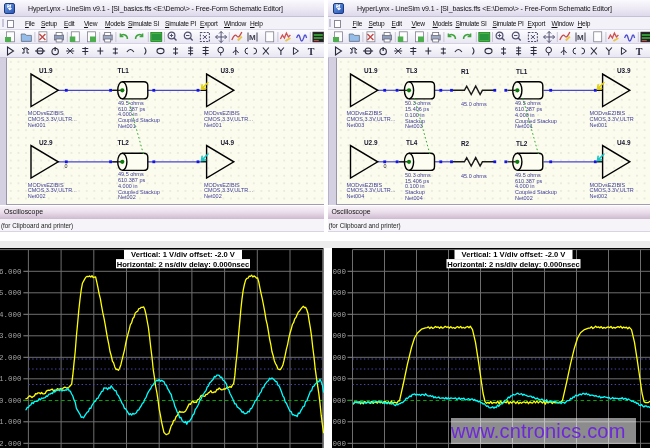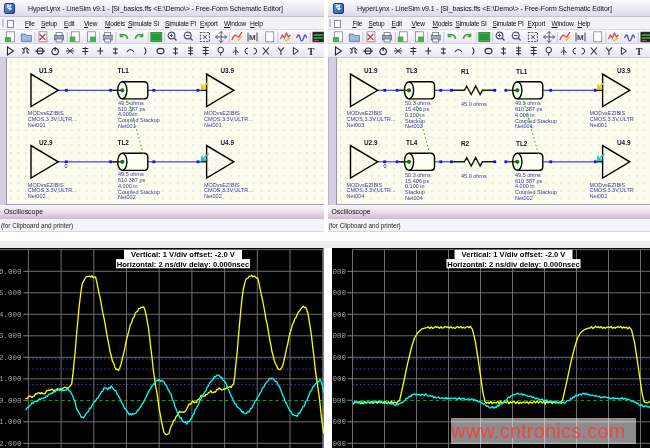--- a/index.html
+++ b/index.html
@@ -477,12 +477,12 @@
     <polyline points="353.0,404.0 354.4,401.8 355.8,402.7 357.2,402.6 358.6,401.9 360.0,403.9 361.4,402.0 362.8,403.8 364.2,401.4 365.6,402.6 367.0,402.4 368.4,402.1 369.8,403.4 371.2,401.4 372.6,403.4 374.0,402.3 375.4,402.1 376.8,403.2 378.2,401.0 379.6,402.9 381.0,402.0 382.4,403.3 383.8,401.6 385.2,401.7 386.6,403.1 388.0,401.8 389.4,403.9 390.8,400.9 392.2,403.4 393.6,402.2 395.0,402.5 396.4,403.2 397.8,400.8 399.0,400.8 403.0,383.0 407.0,363.9 411.0,347.5 414.0,338.0 417.0,333.0 421.0,329.2 425.0,327.8 426.5,327.6 427.9,326.9 429.3,328.5 430.7,327.0 432.1,328.3 433.5,327.8 434.9,326.5 436.3,327.4 437.7,326.9 439.1,328.3 440.5,326.8 441.9,328.2 443.3,327.6 444.7,326.3 446.1,327.3 447.5,326.8 448.9,328.1 450.3,326.6 451.7,328.1 453.1,327.5 454.5,328.4 455.9,327.2 457.3,326.7 458.7,327.9 460.1,326.4 461.5,328.0 462.9,327.3 464.3,328.2 465.7,327.1 467.1,326.5 468.5,327.8 469.9,326.3 472.0,329.6 475.0,342.4 478.0,361.8 480.5,379.0 482.5,393.0 484.5,401.6 486.0,403.3 487.4,402.4 488.8,403.4 490.2,401.4 491.6,403.6 493.0,402.4 494.4,402.7 495.8,403.1 497.2,401.1 498.6,404.1 500.0,401.1 501.4,402.7 502.8,402.6 504.2,401.7 505.6,402.8 507.0,400.9 508.4,403.8 509.8,401.7 511.2,403.1 512.6,401.7 514.0,401.9 515.4,403.5 516.8,401.5 518.2,403.7 519.6,402.3 521.0,403.3 522.4,402.2 523.8,402.0 525.2,402.9 526.6,401.7 528.0,403.7 529.4,401.9 530.8,402.9 532.2,403.0 533.6,401.0 535.0,403.0 536.4,401.0 537.8,403.0 539.2,401.6 540.6,401.7 542.0,403.0 543.4,401.2 544.8,404.1 546.2,401.2 547.6,403.1 549.0,402.0 550.4,401.8 551.8,403.5 553.2,402.0 554.6,402.9 556.0,402.1 557.4,402.8 558.8,402.8 560.2,402.1 562.0,400.3 566.0,382.9 570.0,364.2 574.0,347.7 577.0,338.3 580.0,332.7 584.0,329.6 588.0,328.1 589.5,328.1 590.9,326.7 592.3,328.5 593.7,327.6 595.1,326.1 596.5,327.5 597.9,326.9 599.3,327.9 600.7,326.6 602.1,328.4 603.5,327.4 604.9,328.2 606.3,327.4 607.7,326.8 609.1,327.7 610.5,326.4 611.9,328.3 613.3,327.2 614.7,328.1 616.1,327.3 617.5,326.6 618.9,327.5 620.3,326.3 621.7,328.2 623.1,327.0 624.5,327.9 625.9,327.2 627.3,328.8 628.7,327.3 631.0,329.6 634.0,342.4 637.0,361.8 639.5,379.0 641.5,393.0 643.5,401.6 645.0,402.6 646.4,402.6 647.8,402.6 649.2,401.5" fill="none" stroke="#ffff00" stroke-width="1.3" stroke-linejoin="round" stroke-linecap="round"></polyline>
     <polyline points="353.0,403.6 354.2,402.2 355.4,402.4 356.6,401.6 357.8,403.1 359.0,401.6 360.2,401.9 361.4,402.9 362.6,402.0 363.8,402.3 365.0,403.1 366.2,403.0 367.4,401.8 368.6,402.8 369.8,401.9 371.0,402.9 372.2,401.3 373.4,402.4 374.6,402.2 375.8,401.3 377.0,401.8 378.2,402.0 379.4,401.8 380.6,401.6 381.8,402.8 383.0,401.6 384.2,403.5 385.4,402.6 386.6,403.7 387.8,402.7 389.0,402.9 390.2,403.5 391.4,404.1 392.6,403.1 393.8,405.0 395.0,405.6 396.2,403.8 397.4,404.9 398.6,403.7 399.8,403.6 401.0,402.6 402.2,402.5 403.4,401.2 404.6,400.2 405.8,398.2 407.0,398.6 408.2,397.2 409.4,395.9 410.6,396.6 411.8,394.4 413.0,394.3 414.2,393.9 415.4,395.0 416.6,394.4 417.8,394.9 419.0,394.4 420.2,395.6 421.4,394.3 422.6,394.4 423.8,395.6 425.0,393.8 426.2,395.0 427.4,395.9 428.6,396.1 429.8,395.5 431.0,396.5 432.2,395.9 433.4,397.8 434.6,396.8 435.8,397.9 437.0,397.6 438.2,397.0 439.4,398.3 440.6,398.2 441.8,397.8 443.0,398.0 444.2,398.9 445.4,397.5 446.6,399.0 447.8,397.6 449.0,398.9 450.2,397.9 451.4,398.2 452.6,398.4 453.8,398.3 455.0,397.8 456.2,399.3 457.4,398.9 458.6,397.8 459.8,399.4 461.0,398.4 462.2,398.9 463.4,398.1 464.6,399.8 465.8,399.6 467.0,399.2 468.2,398.6 469.4,399.9 470.6,399.2 471.8,398.9 473.0,400.4 474.2,399.4 475.4,400.8 476.6,400.5 477.8,401.9 479.0,401.1 480.2,402.5 481.4,402.8 482.6,404.1 483.8,403.7 485.0,405.1 486.2,406.4 487.4,405.9 488.6,407.6 489.8,407.8 491.0,407.5 492.2,406.7 493.4,408.2 494.6,407.0 495.8,407.6 497.0,405.0 498.2,406.4 499.4,404.9 500.6,403.6 501.8,403.8 503.0,402.1 504.2,400.4 505.4,400.0 506.6,399.3 507.8,397.1 509.0,397.8 510.2,395.9 511.4,395.9 512.6,394.3 513.8,395.0 515.0,394.6 516.2,393.7 517.4,393.1 518.6,394.4 519.8,394.1 521.0,393.7 522.2,395.2 523.4,394.2 524.6,395.1 525.8,395.4 527.0,396.1 528.2,396.4 529.4,396.2 530.6,396.1 531.8,397.6 533.0,396.9 534.2,397.9 535.4,399.0 536.6,398.0 537.8,399.1 539.0,399.6 540.2,400.1 541.4,398.9 542.6,400.4 543.8,400.2 545.0,401.0 546.2,399.8 547.4,401.9 548.6,401.9 549.8,400.9 551.0,401.8 552.2,401.8 553.4,401.4 554.6,401.2 555.8,402.8 557.0,402.3 558.2,402.6 559.4,401.7 560.6,403.6 561.8,402.1 563.0,402.3 564.2,403.2 565.4,402.0 566.6,400.6 567.8,400.6 569.0,400.4 570.2,398.2 571.4,399.0 572.6,396.9 573.8,397.3 575.0,395.2 576.2,395.7 577.4,395.8 578.6,394.5 579.8,394.2 581.0,394.8 582.2,393.4 583.4,393.5 584.6,394.4 585.8,393.3 587.0,394.7 588.2,394.2 589.4,395.6 590.6,395.1 591.8,395.1 593.0,395.6 594.2,396.2 595.4,395.6 596.6,396.5 597.8,397.0 599.0,396.1 600.2,397.8 601.4,397.2 602.6,397.3 603.8,396.7 605.0,397.2 606.2,397.4 607.4,397.9 608.6,397.3 609.8,399.0 611.0,398.5 612.2,397.4 613.4,398.9 614.6,398.1 615.8,398.4 617.0,398.3 618.2,399.1 619.4,398.3 620.6,398.7 621.8,397.6 623.0,399.3 624.2,398.5 625.4,398.5 626.6,400.1 627.8,398.9 629.0,399.8 630.2,400.5 631.4,401.4 632.6,400.9 633.8,402.4 635.0,402.0 636.2,403.5 637.4,403.1 638.6,405.2 639.8,405.5 641.0,404.5 642.2,406.0 643.4,407.0 644.6,405.8 645.8,406.0 647.0,407.0 648.2,406.6 649.4,407.6" fill="none" stroke="#00ffff" stroke-width="1.3" stroke-linejoin="round" stroke-linecap="round"></polyline>
     <g font-family="Liberation Sans, sans-serif" font-size="7.6" font-weight="bold">
       <rect x="454" y="249.9" width="118" height="9.2" fill="#fff"></rect>
       <rect x="446" y="259.1" width="134" height="9.2" fill="#fff"></rect>
       <text x="513" y="257.3" text-anchor="middle" fill="#000">Vertical: 1  V/div  offset: -2.0 V</text>
       <text x="513" y="266.6" text-anchor="middle" fill="#000">Horizontal: 2 ns/div  delay: 0.000nsec</text>
     </g>
   </svg>
 <div style="position:absolute;left:451px;top:418px;width:185px;height:26px;background:rgba(255,255,255,0.55);"></div>
-<div style="position:absolute;left:451px;top:418px;width:150px;height:26px;line-height:26px;text-align:center;font-size:20px;color:#ef4444;letter-spacing:0.2px;font-family:'Liberation Sans',sans-serif;">www.cntronics.com</div>
+<div style="position:absolute;left:451px;top:418px;width:150px;height:26px;line-height:26px;text-align:center;font-size:20px;color:#6d28d9;letter-spacing:0.2px;font-family:'Liberation Sans',sans-serif;">www.cntronics.com</div>
 </body></html>

